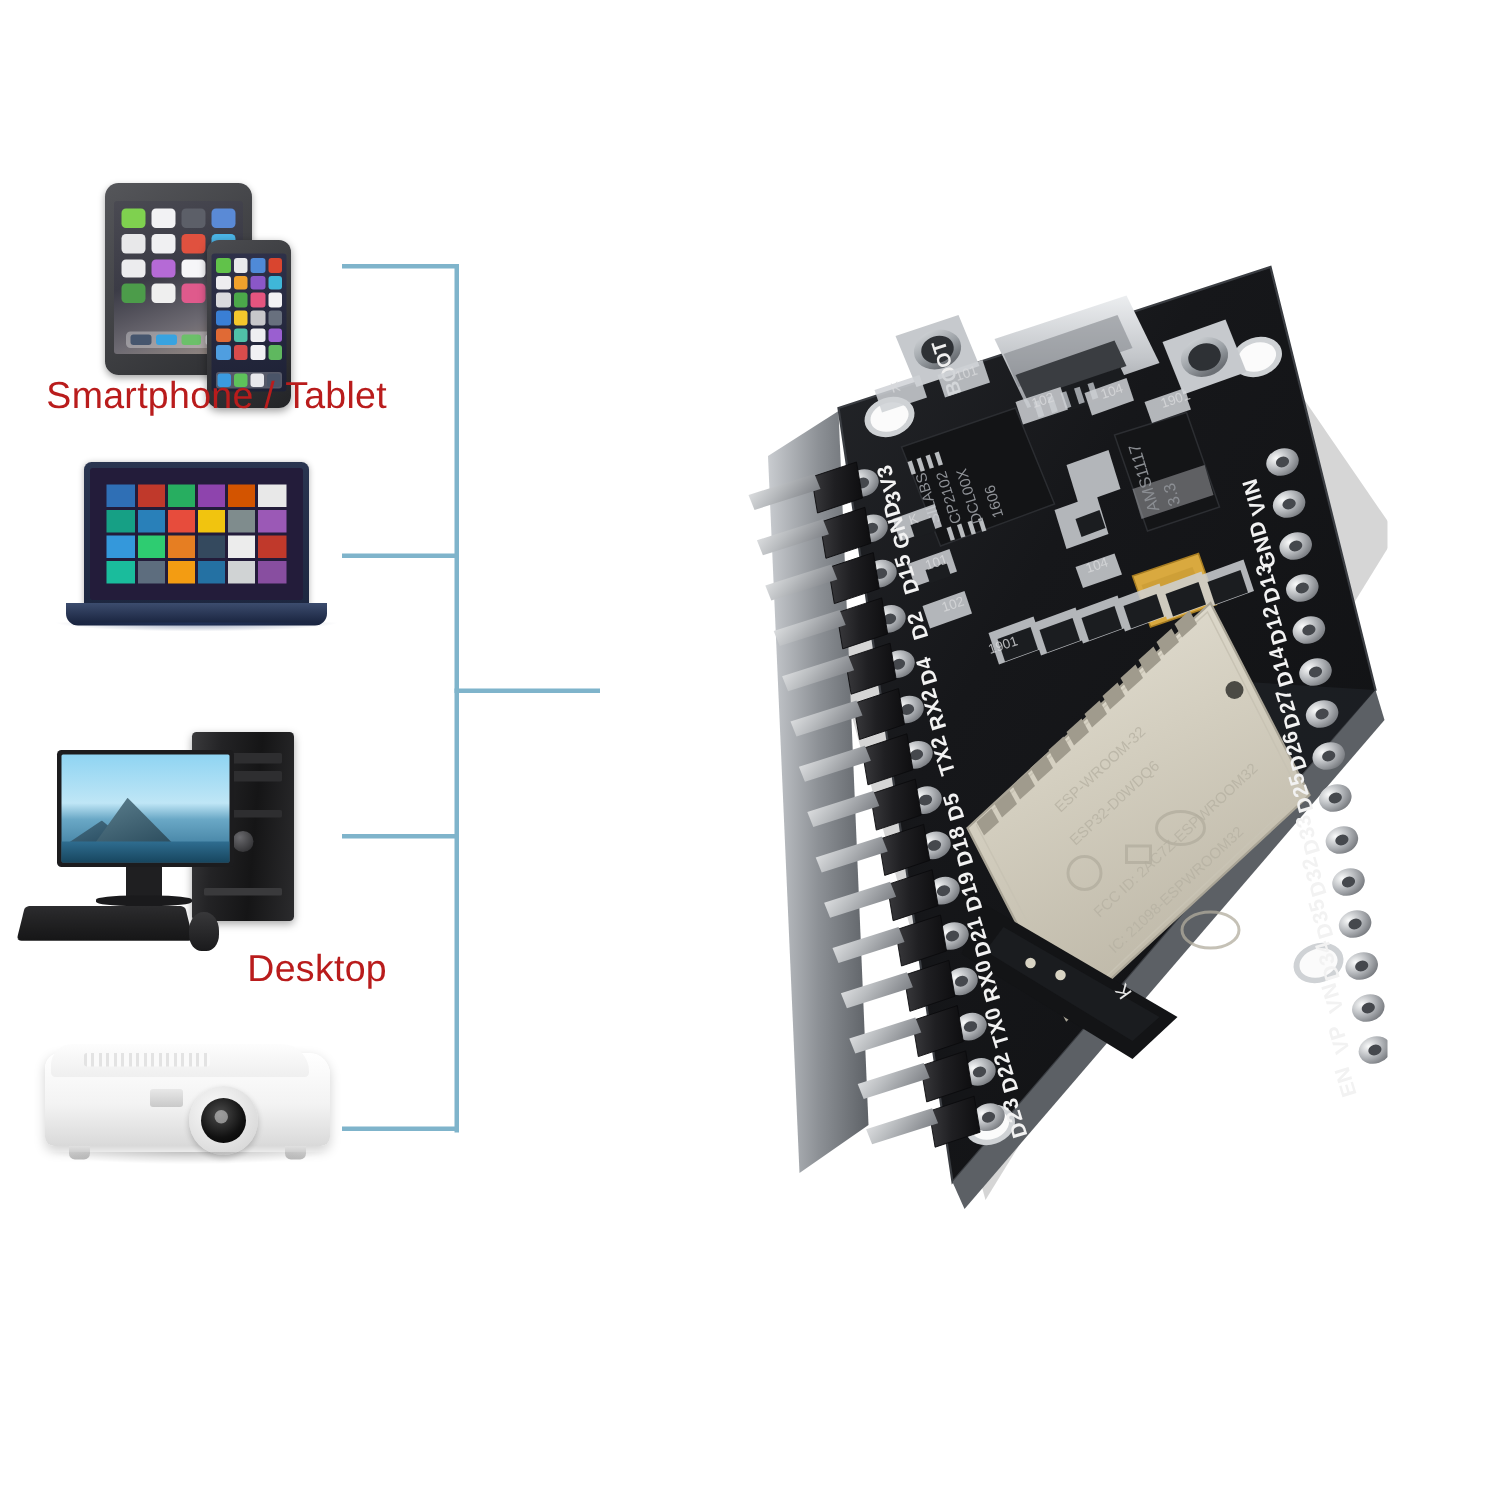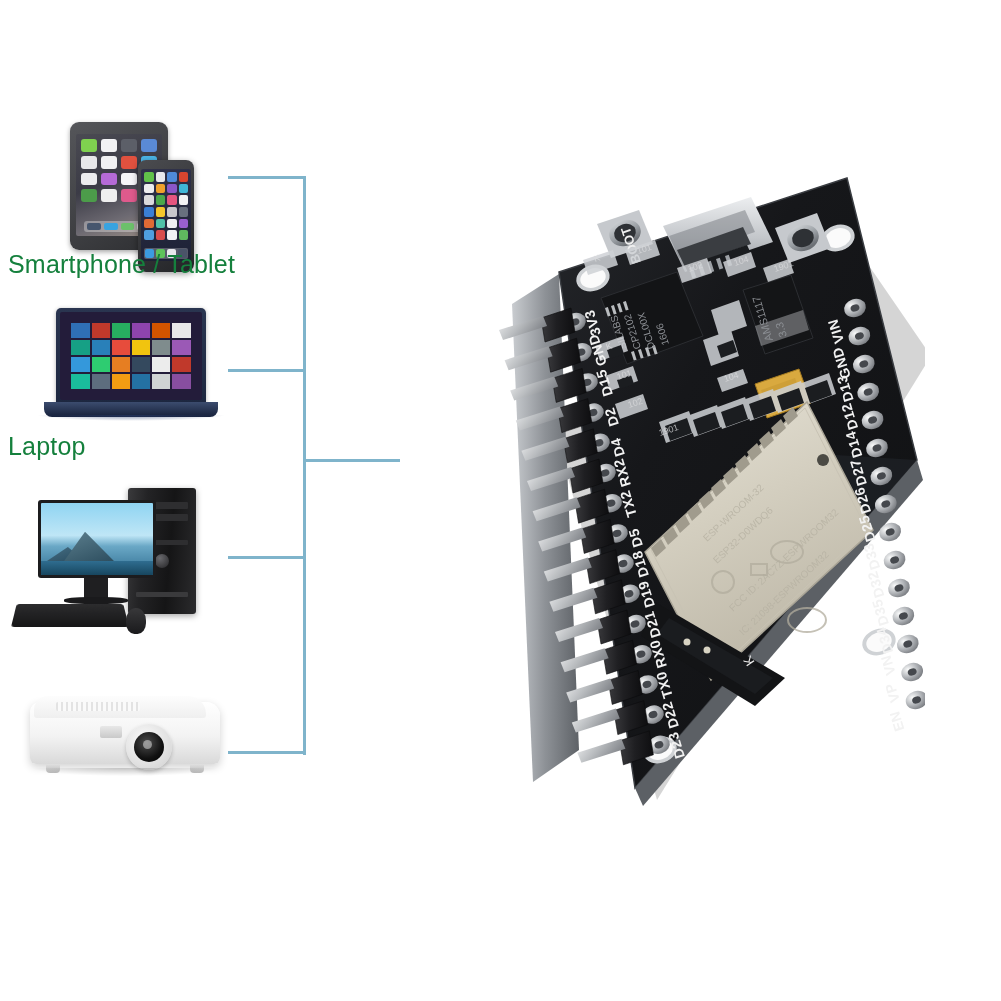--- a/index.html
+++ b/index.html
@@ -3,22 +3,22 @@
 <meta charset="utf-8">
 <style>
   html,body{margin:0;padding:0;background:#ffffff;}
   body{width:1001px;height:1001px;position:relative;overflow:hidden;
        font-family:"Liberation Sans","DejaVu Sans",sans-serif;}
 
   #stage{position:absolute;left:0;top:0;width:1001px;height:1001px;background:#fff;}
 
   
   .device-block{position:absolute;}
-  .device-label{position:absolute;width:100%;text-align:left;
-      font-size:25px;color:#15803d;letter-spacing:.2px;white-space:nowrap;}
+  .device-label{position:absolute;width:100%;text-align:right;
+      font-size:25px;color:#b91c1c;letter-spacing:.2px;white-space:nowrap;}
 
   .dev-art{position:absolute;left:0;top:0;width:100%;height:100%;}
 
   
   .wire{position:absolute;background:#7fb4cb;}
   .wire-v{width:2.5px;}
   .wire-h{height:2.5px;}
 
   
   .tablet-body{position:absolute;left:62px;top:14px;width:98px;height:128px;
@@ -224,21 +224,20 @@
             <i style="background:#f39c12"></i>
               <i style="background:#2471a3"></i>
             <i style="background:#d0d3d4"></i>
               <i style="background:#884ea0"></i>
           </div>
         </div>
       </div>
       <div class="lt-base"></div>
       <div class="lt-foot"></div>
     </div>
-    <div class="device-label" style="top:132px;left:0;">Laptop</div>
   </div>
 
   <div class="device-block" style="left:8px;top:480px;width:250px;height:190px;">
     <div class="dev-art">
       <div class="dk-tower">
         <div class="tw-bay" style="top:14px;"></div>
         <div class="tw-bay" style="top:26px;"></div>
         <div class="tw-bay" style="top:52px;height:5px;"></div>
         <div class="tw-knob" style="top:66px;"></div>
         <div class="tw-bay" style="top:104px;height:5px;background:#3a3a3c;"></div>
@@ -248,20 +247,21 @@
           <div class="dk-hill2"></div>
           <div class="dk-hill"></div>
           <div class="dk-water"></div>
         </div>
       </div>
       <div class="dk-stand"></div>
       <div class="dk-foot"></div>
       <div class="dk-kb"></div>
       <div class="dk-mouse"></div>
     </div>
+    <div class="device-label" style="top:152px;left:0;">Desktop</div>
   </div>
 
   <div class="device-block" style="left:8px;top:680px;width:250px;height:175px;">
     <div class="dev-art">
       <div class="pj-body"></div>
       <div class="pj-top"></div>
       <div class="pj-vent"></div>
       <div class="pj-port"></div>
       <div class="pj-lensring">
         <div class="pj-lens">

